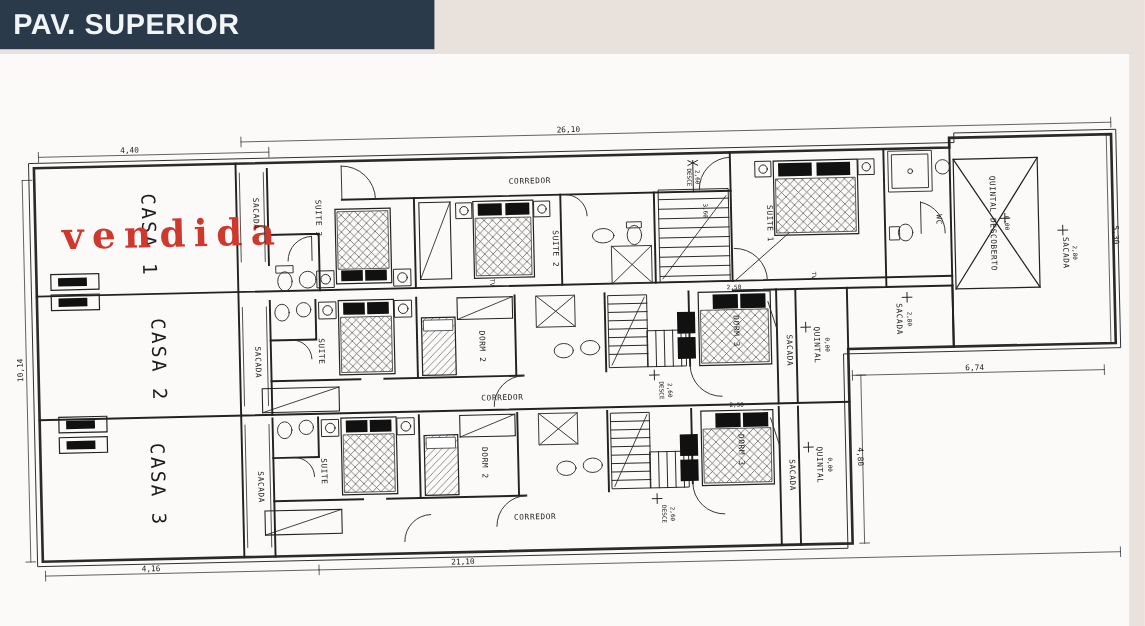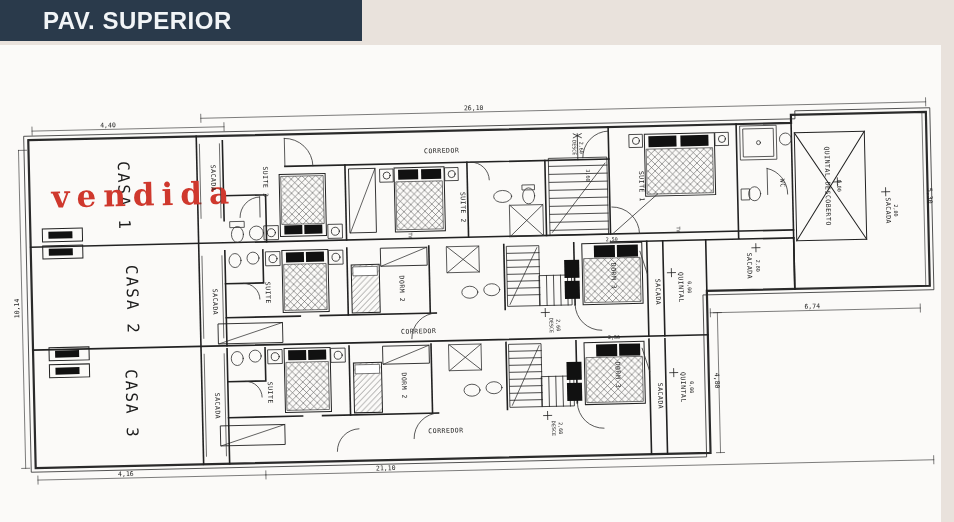--- a/index.html
+++ b/index.html
@@ -1,20 +1,20 @@
 <!DOCTYPE html>
 <html><head>
 <meta charset="utf-8">
 <style>
   html,body{margin:0;padding:0;}
   .page{position:relative;width:954px;height:522px;background:#e9e2dc;overflow:hidden;
         font-family:"Liberation Sans", sans-serif;}
   .hdr{position:absolute;left:0;top:0;width:362px;height:41px;background:#2a3a4b;
        display:flex;align-items:center;}
-  .hdr span{color:#f2f5f7;font-weight:bold;font-size:24px;letter-spacing:.5px;padding-left:30px;margin-left:13px;}
+  .hdr span{color:#f2f5f7;font-weight:bold;font-size:24px;letter-spacing:.5px;padding-left:11px;}
   .canvas{position:absolute;left:0;top:45px;width:941px;height:477px;background:#fbfaf8;}
   svg{position:absolute;left:0;top:0;}
   svg text{font-family:"DejaVu Sans Mono", monospace;fill:#1c1c1c;}
   .rl{font-size:6.5px;letter-spacing:.5px;}       
   .dim{font-size:6.5px;}
   .tiny{font-size:5px;}
   .casa{font-size:16px;letter-spacing:2px;}
   .stamp{font-family:"DejaVu Serif", serif;font-weight:bold;font-size:31px;
          letter-spacing:7px;fill:#cf382d;}
 </style>

